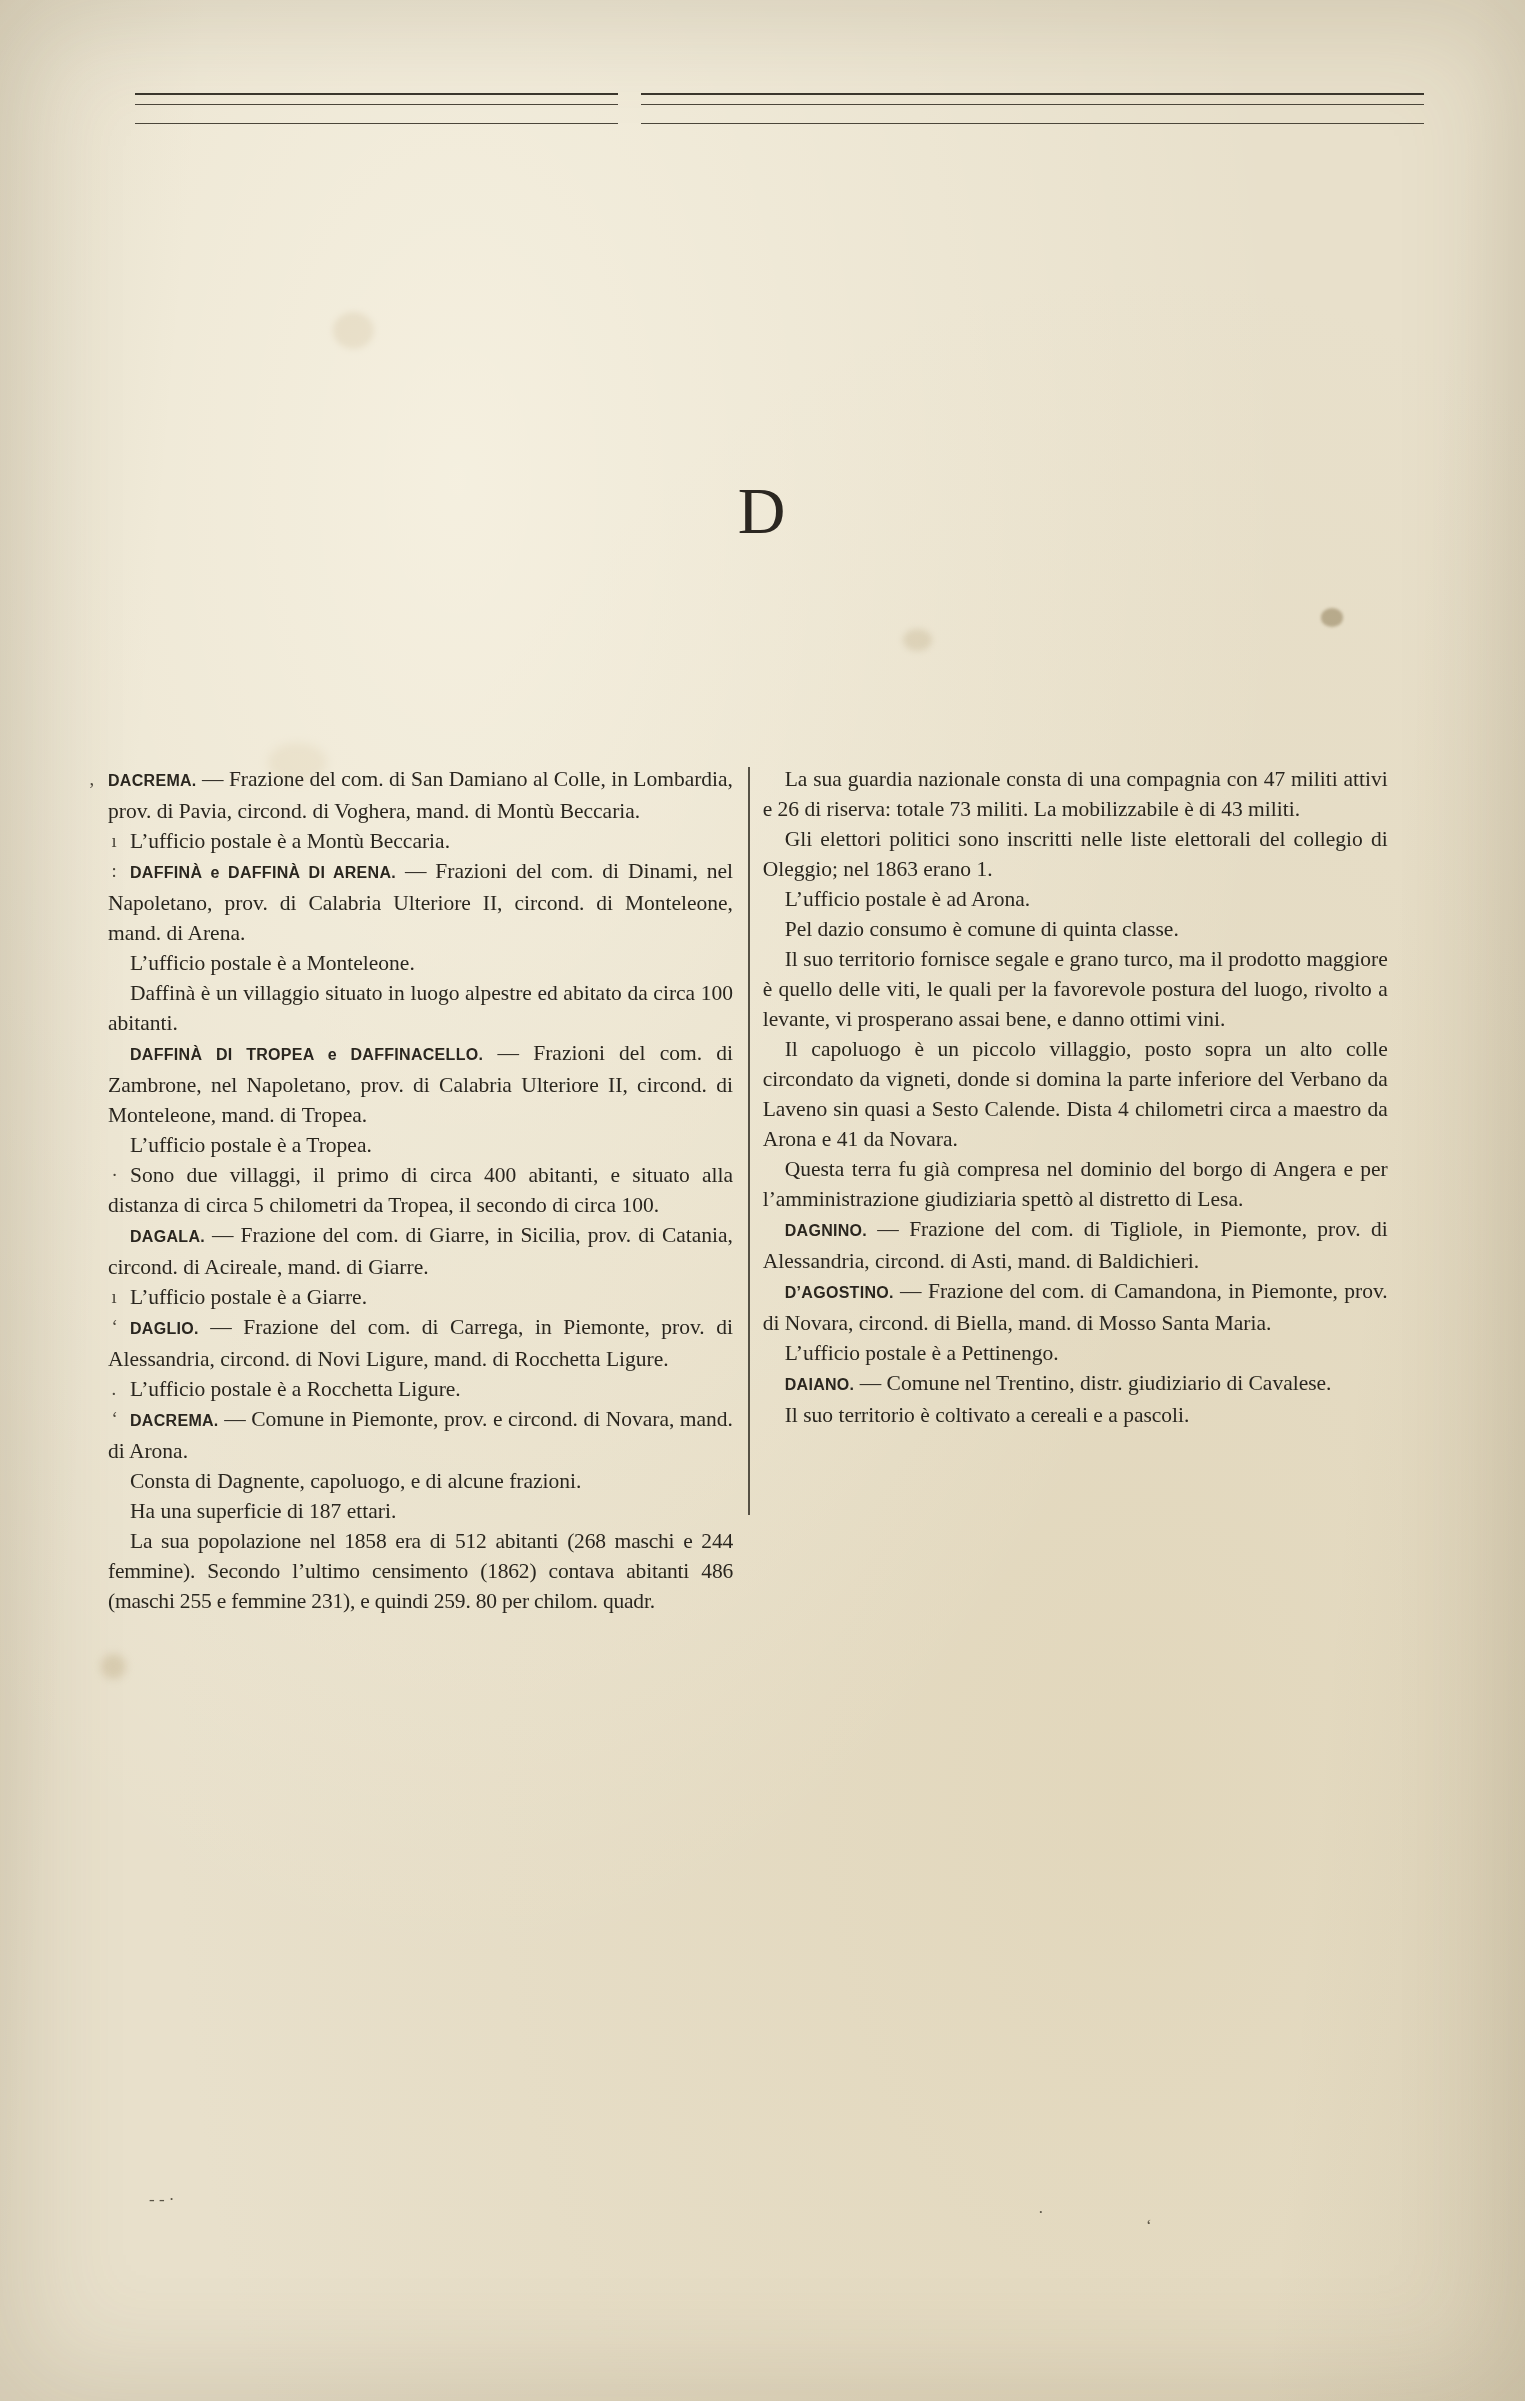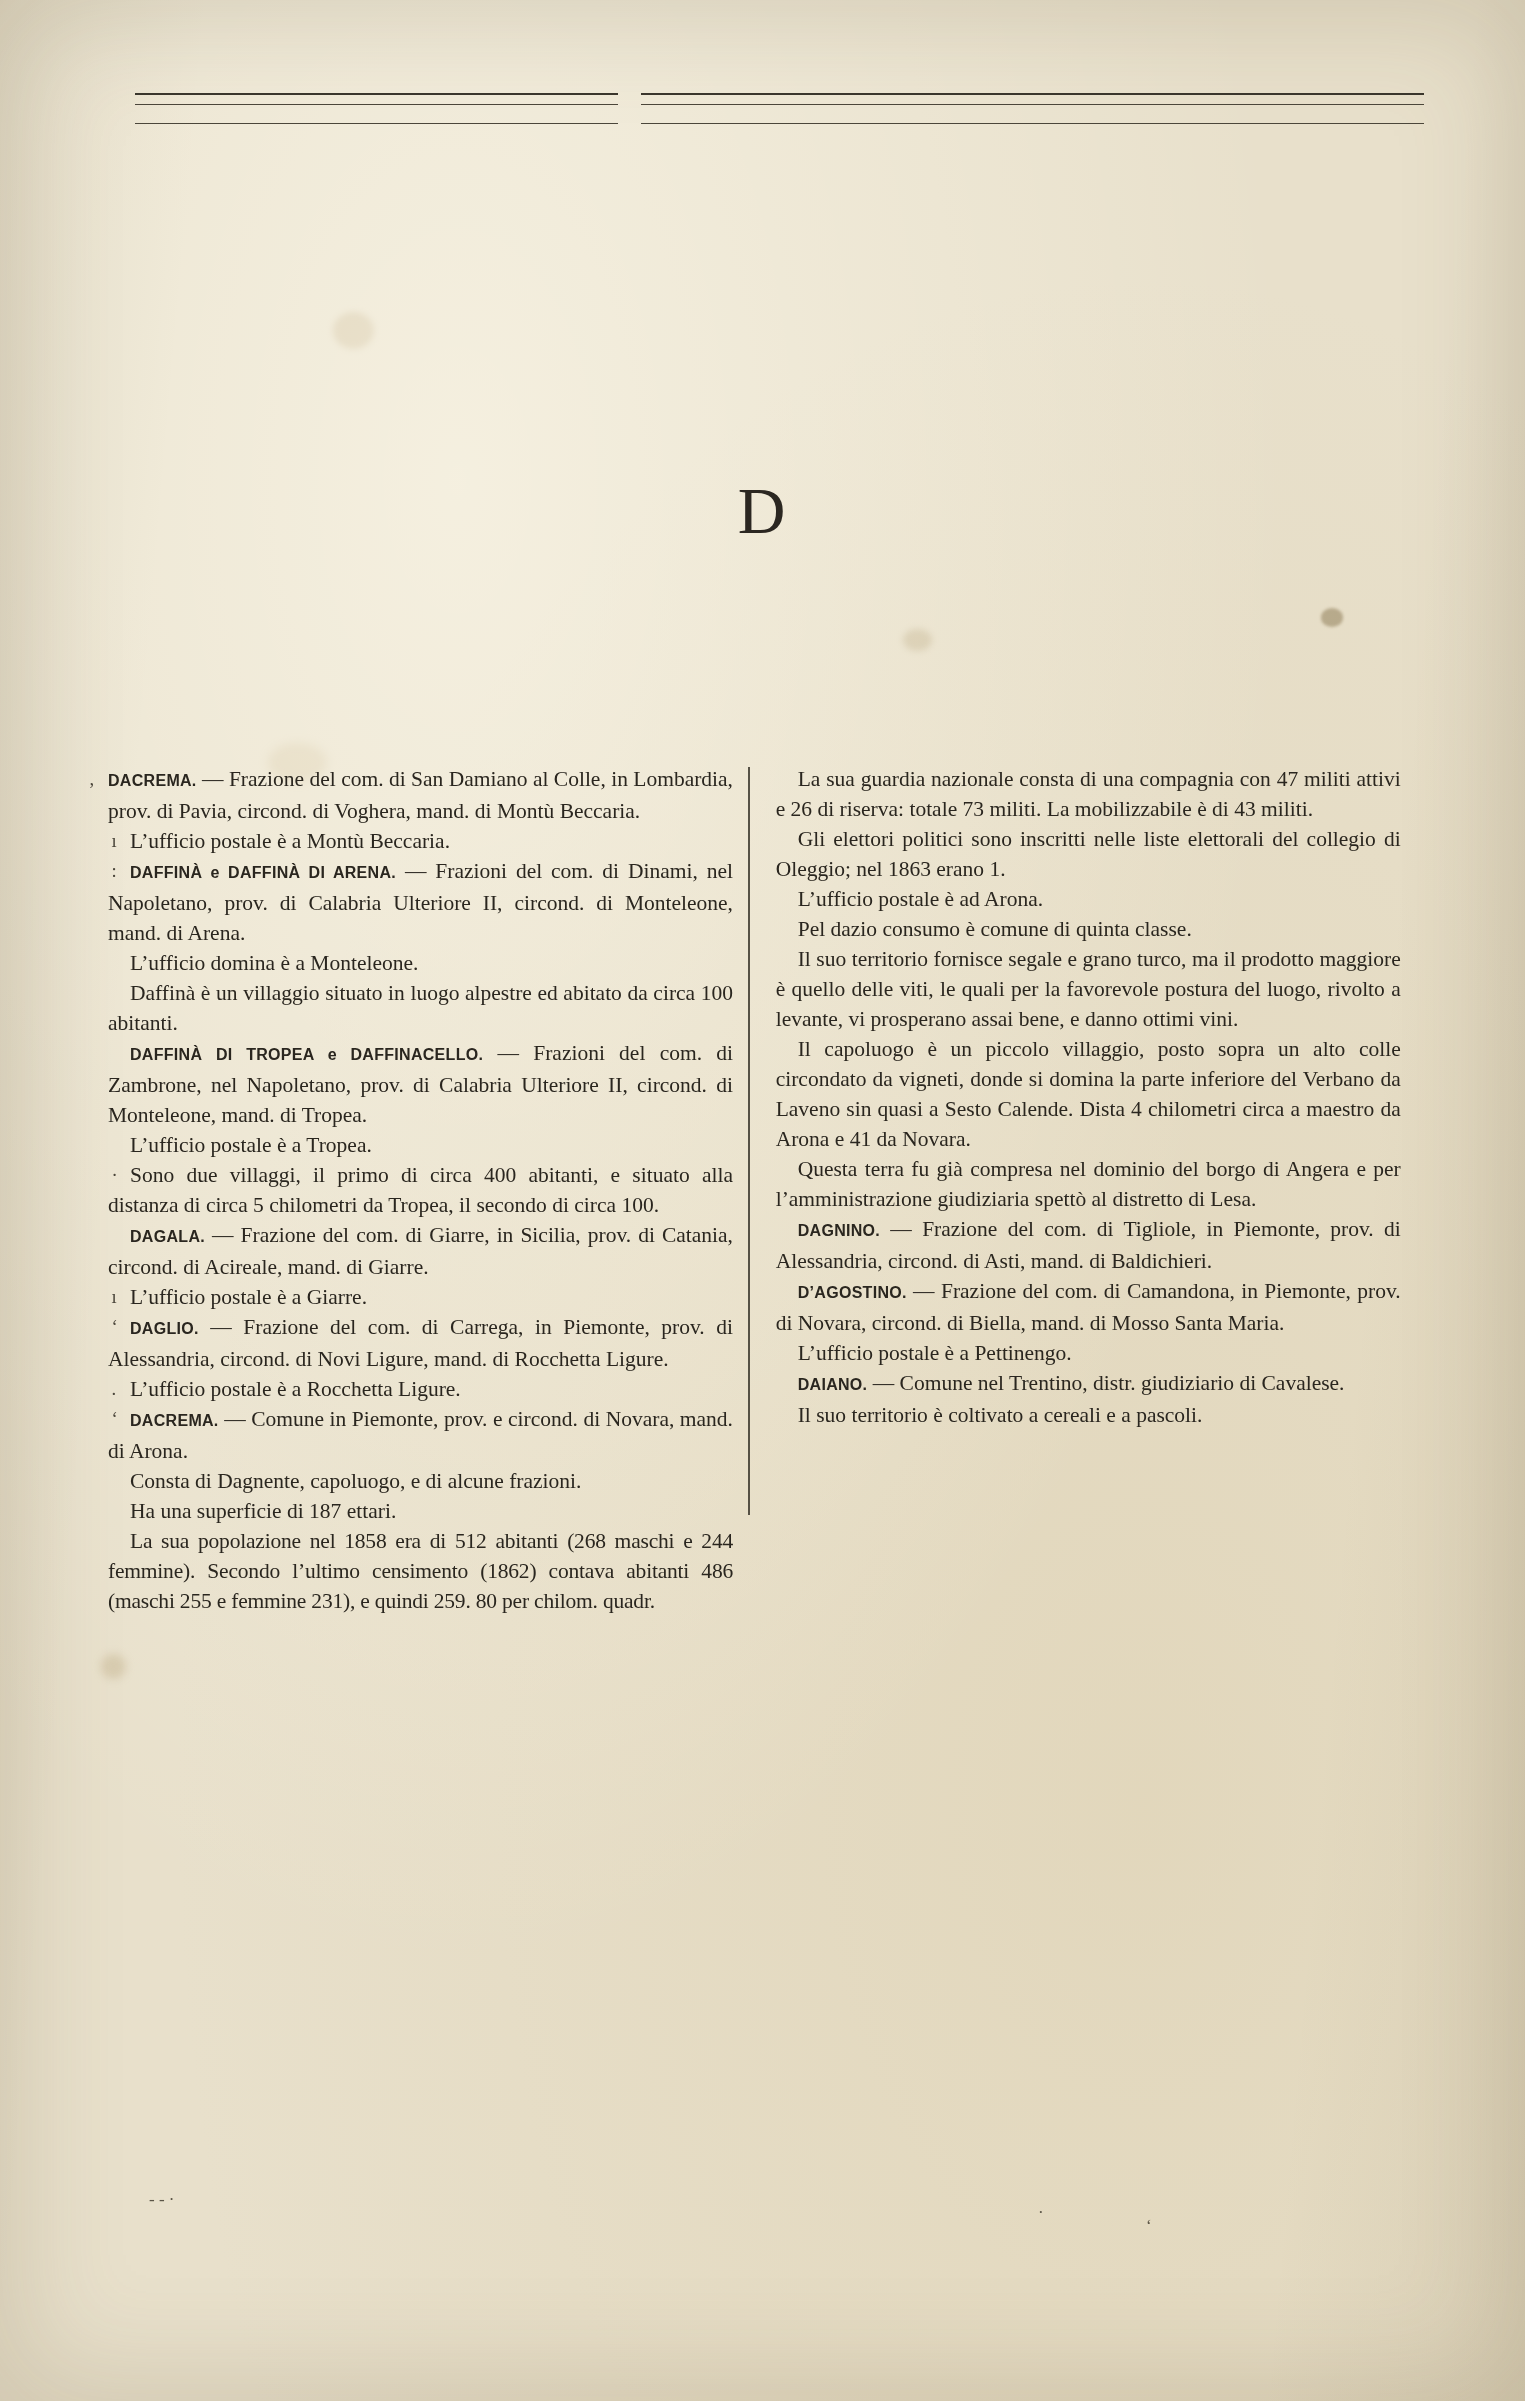--- a/index.html
+++ b/index.html
@@ -88,21 +88,21 @@
   .col {
     width: 625px;
     font-size: 21.5px;
     line-height: 30px;
     color: #2a261f;
     text-align: justify;
     text-justify: inter-word;
     hyphens: manual;
   }
   .col.left { padding-right: 15px; }
-  .col.right { padding-left: 26px; }
+  .col.right { padding-left: 13px; }
   .divider {
     width: 1.7px;
     background: #3b372d;
     margin: 3.4px 0 101px 0;
     align-self: stretch;
     opacity: 0.85;
   }
   p {
     margin: 0;
     text-indent: 22px;
@@ -169,21 +169,21 @@
         <span class="marginmark">ı</span>
         <span>L’ufficio postale è a Montù Beccaria.</span>
       </p>
 
       <p style="position:relative;">
         <span class="marginmark">:</span>
         <span class="hw">DAFFINÀ e DAFFINÀ DI ARENA.</span><span> — Frazioni del com. di Dinami, nel Napoletano, prov. di Calabria Ulteriore II, circond. di Monteleone, mand. di Arena.</span>
       </p>
 
       <p>
-        <span>L’ufficio domina è a Monteleone.</span>
+        <span>L’ufficio postale è a Monteleone.</span>
       </p>
 
       <p>
         <span>Daffinà è un villaggio situato in luogo alpestre ed abitato da circa 100 abitanti.</span>
       </p>
 
       <p>
         <span class="hw">DAFFINÀ DI TROPEA e DAFFINACELLO.</span><span> — Frazioni del com. di Zambrone, nel Napoletano, prov. di Calabria Ulteriore II, circond. di Monteleone, mand. di Tropea.</span>
       </p>
 

